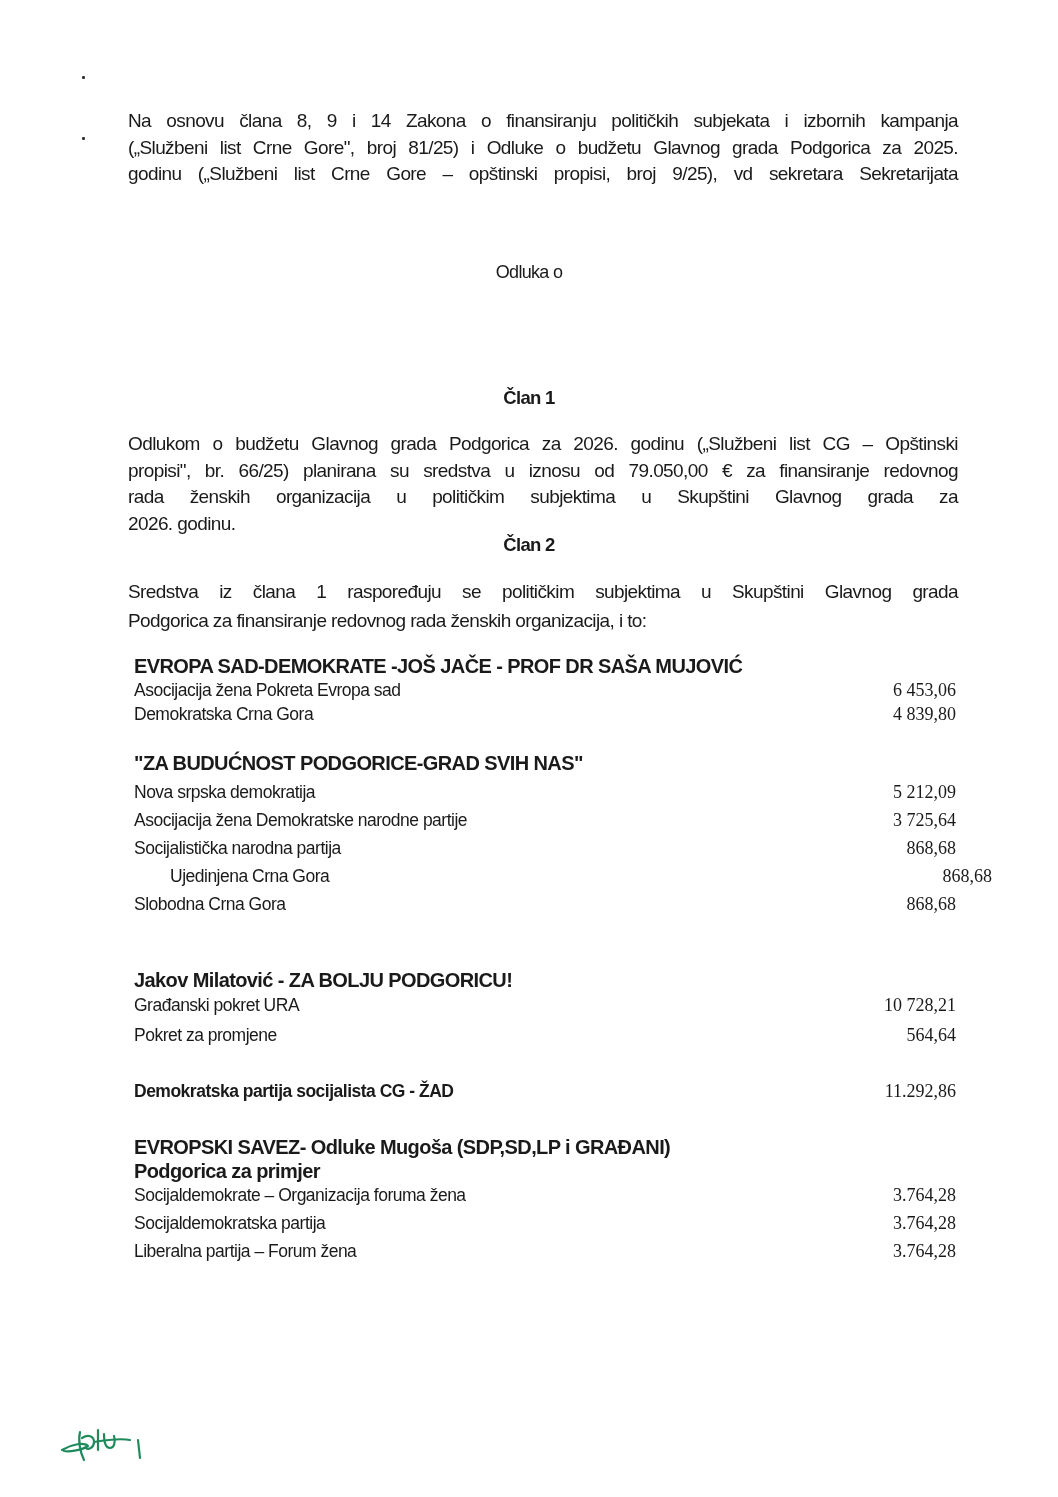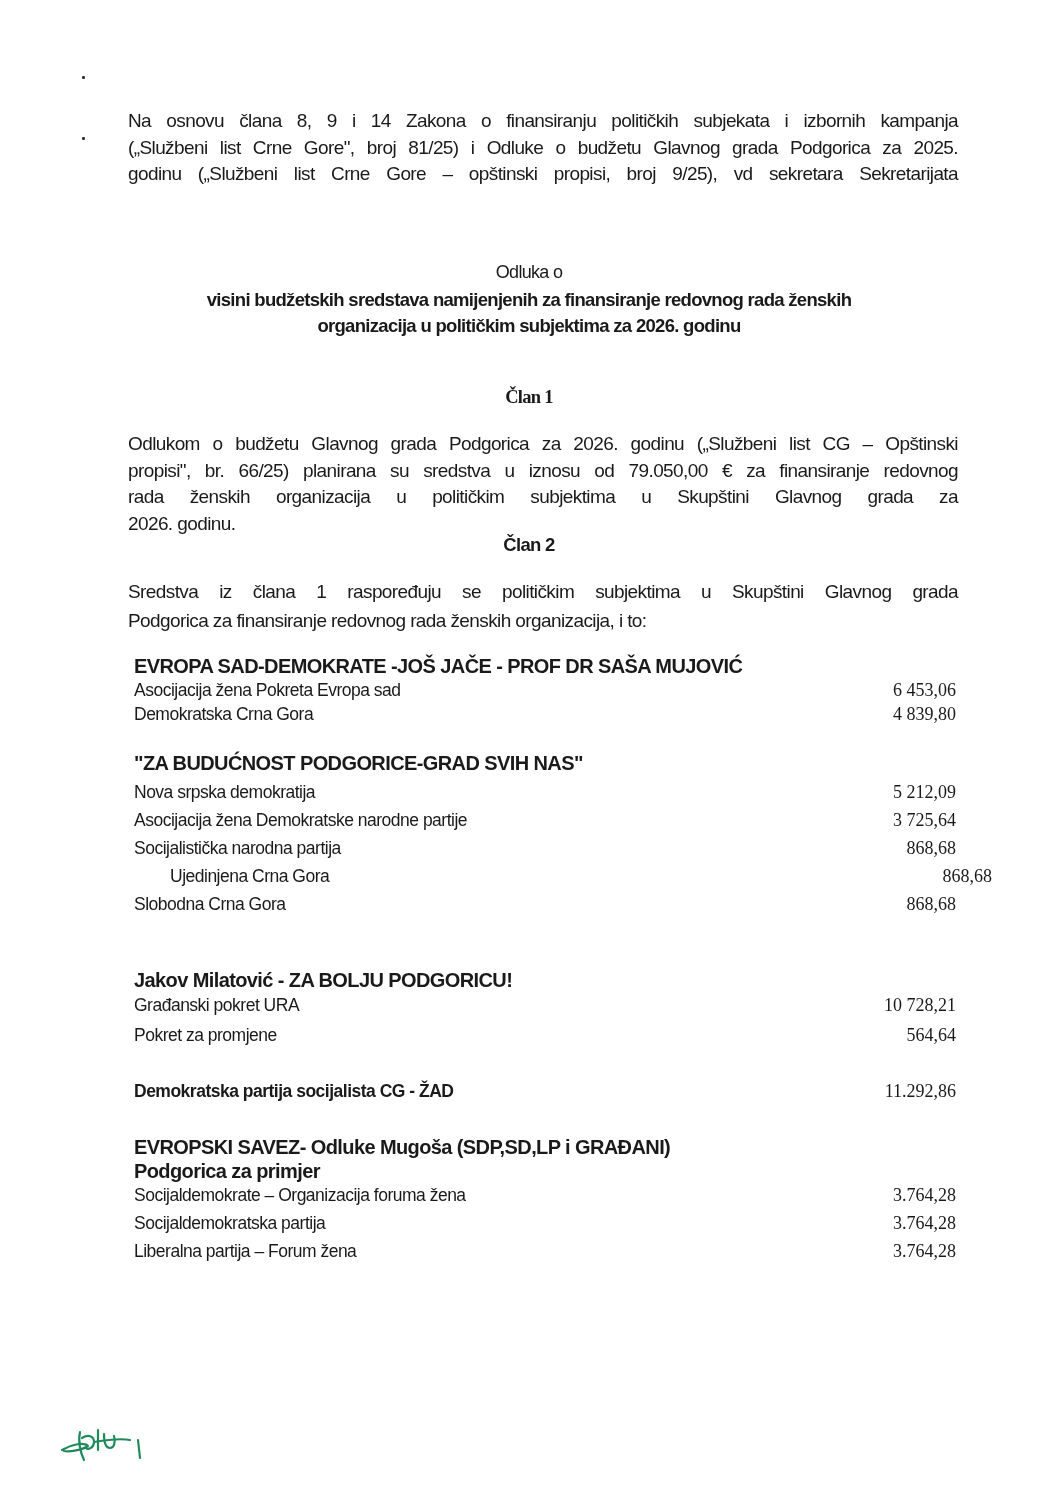--- a/index.html
+++ b/index.html
@@ -113,26 +113,22 @@
   <div class="mark" style="left:82px; top:76px;"></div>
   <div class="mark" style="left:82px; top:137px;"></div>
 
   <div class="para" style="top:108px;">
     <span class="ln">Na osnovu člana 8, 9 i 14 Zakona o finansiranju političkih subjekata i izbornih kampanja</span>
     <span class="ln">(„Službeni list Crne Gore", broj 81/25) i Odluke o budžetu Glavnog grada Podgorica za 2025.</span>
     <span class="ln">godinu („Službeni list Crne Gore – opštinski propisi, broj 9/25), vd sekretara Sekretarijata</span>
   </div>
 
   <div class="center title-small">Odluka o</div>
-  <div class="center title-main">
-    <div>visini budžetskih sredstava namijenjenih za finansiranje redovnog rada ženskih</div>
-    <div>organizacija u političkim subjektima za 2026. godinu</div>
-  </div>
-
-  <div class="center clan" style="top:387px;font-family:Liberation Serif, serif;">Član 1</div>
+
+  <div class="center clan" style="top:387px;">Član 1</div>
   <div class="para" style="top:431px;">
     <span class="ln">Odlukom o budžetu Glavnog grada Podgorica za 2026. godinu („Službeni list CG – Opštinski</span>
     <span class="ln">propisi", br. 66/25) planirana su sredstva u iznosu od 79.050,00 € za finansiranje redovnog</span>
     <span class="ln">rada ženskih organizacija u političkim subjektima u Skupštini Glavnog grada za</span>
     <span class="ln last">2026. godinu.</span>
   </div>
 
   <div class="center clan" style="top:534px;">Član 2</div>
   <div class="para" style="top:577px; line-height:29px;">
     <span class="ln">Sredstva iz člana 1 raspoređuju se političkim subjektima u Skupštini Glavnog grada</span>

